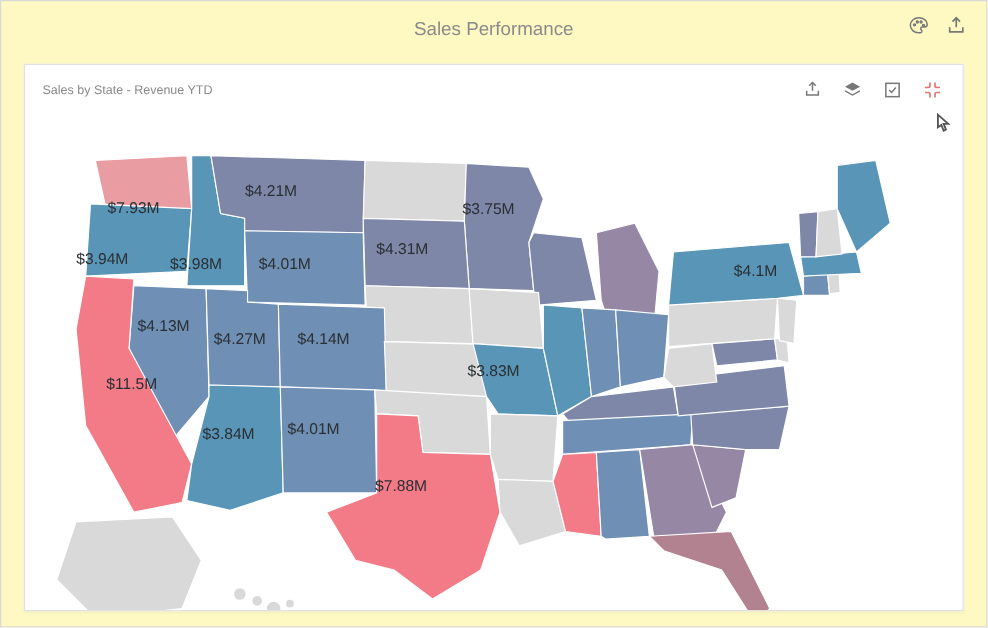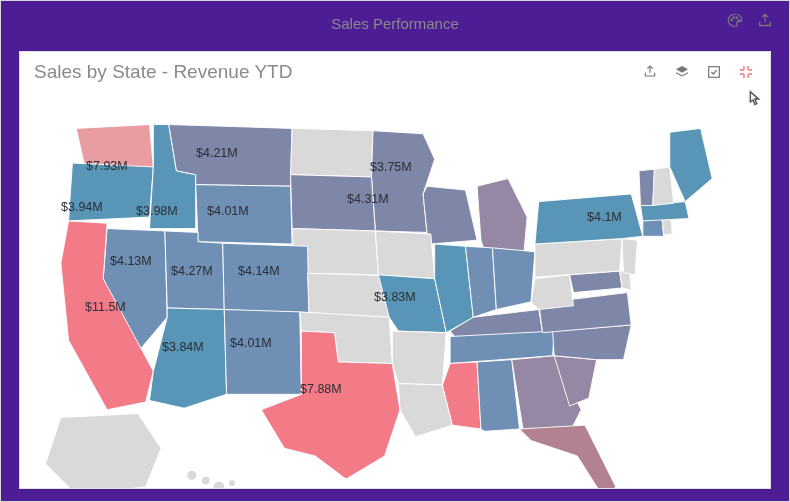--- a/index.html
+++ b/index.html
@@ -7,21 +7,21 @@
     font-family: "Segoe UI", Arial, sans-serif;
     background: #ffffff;
     width: 790px;
     height: 502px;
     overflow: hidden;
   }
   .dashboard {
     width: 790px;
     height: 502px;
     border: 1px solid #d9d9d9;
-    background: #4c1d95;
+    background: #fef9c3;
     position: relative;
   }
   .dash-header {
     height: 44px;
     display: flex;
     align-items: center;
     justify-content: center;
     position: relative;
   }
   .dash-title {
@@ -52,21 +52,21 @@
   }
   .card-header {
     height: 40px;
     display: flex;
     align-items: center;
     padding: 0 14px;
     justify-content: space-between;
   }
   .card-title {
     color: #8a8a8a;
-    font-size: 19px;
+    font-size: 10px;
   }
   .card-actions {
     display: flex;
     gap: 12px;
     align-items: center;
   }
   .icon svg { width: 18px; height: 18px; }
   .icon-small svg { width: 16px; height: 16px; }
   .icon-red { color: #e57373; }
   .map-wrap {
@@ -215,21 +215,21 @@
           <circle cx="210" cy="505" r="6"></circle>
             <circle cx="228" cy="512" r="5"></circle>
             <circle cx="245" cy="520" r="7"></circle>
             <circle cx="262" cy="515" r="4"></circle>
         </g>
       </svg>
 
       <div class="lbl" style="left:66px; top:44px;margin-top:23px;">$7.93M</div>
       <div class="lbl" style="left:176px; top:54px;">$4.21M</div>
       <div class="lbl" style="left:350px; top:68px;">$3.75M</div>
-      <div class="lbl" style="left:281px; top:100px;margin-left:46px;">$4.31M</div>
+      <div class="lbl" style="left:281px; top:100px;">$4.31M</div>
       <div class="lbl" style="left:41px;  top:108px;">$3.94M</div>
       <div class="lbl" style="left:116px; top:112px;">$3.98M</div>
       <div class="lbl" style="left:187px; top:112px;">$4.01M</div>
       <div class="lbl" style="left:567px; top:118px;">$4.1M</div>
       <div class="lbl" style="left:90px;  top:162px;">$4.13M</div>
       <div class="lbl" style="left:151px; top:172px;">$4.27M</div>
       <div class="lbl" style="left:218px; top:172px;">$4.14M</div>
       <div class="lbl" style="left:65px;  top:208px;">$11.5M</div>
       <div class="lbl" style="left:354px; top:198px;">$3.83M</div>
       <div class="lbl" style="left:142px; top:248px;">$3.84M</div>

